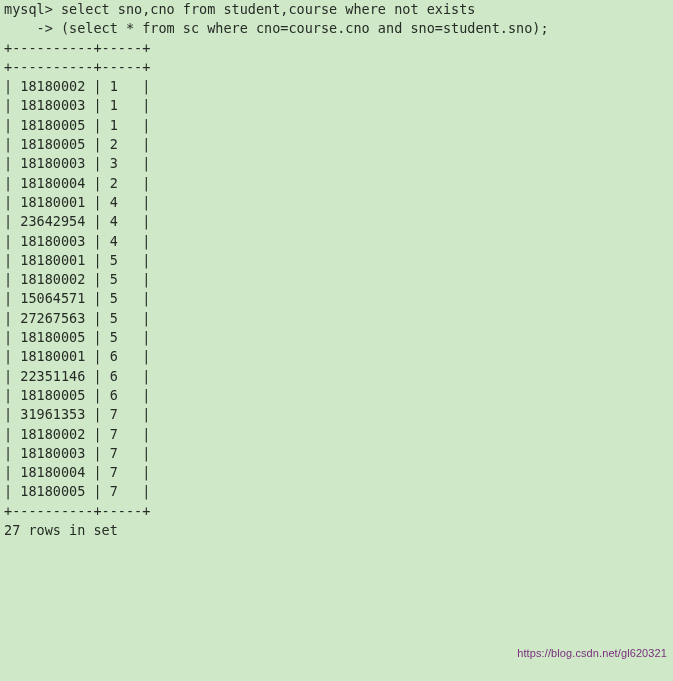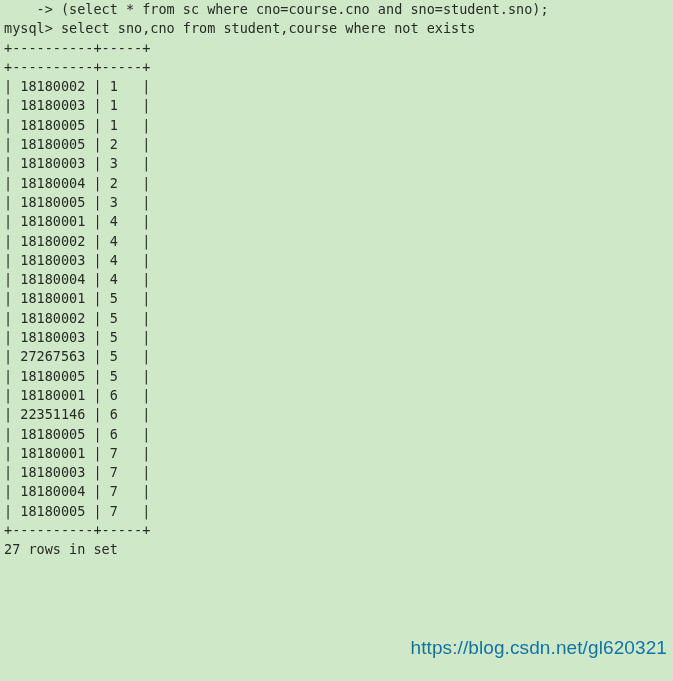--- a/index.html
+++ b/index.html
@@ -36,57 +36,56 @@
     position: absolute;
     top: 0px;
     left: 0px;
     width: 673px;
   }
   #watermark {
     position: absolute;
     right: 6px;
     bottom: 22px;
     font-family: "Liberation Sans", sans-serif;
-    font-size: 19px;
-    color: #0369a1;
+    font-size: 11px;
+    color: #701a75;
     opacity: 0.92;
     white-space: pre;
     pointer-events: none;
     letter-spacing: 0.1px;
   }
 </style>
 </head>
 <body>
 
 <div id="terminal">
   <div id="lines-host">
+      <div class="term-line">mysql&gt; select sno,cno from student,course where not exists</div>
       <div class="term-line">    -&gt; (select * from sc where cno=course.cno and sno=student.sno);</div>
-      <div class="term-line">mysql&gt; select sno,cno from student,course where not exists</div>
       <div class="term-line">+----------+-----+</div>
       <div class="term-line">+----------+-----+</div>
       <div class="term-line">| 18180002 | 1   |</div>
       <div class="term-line">| 18180003 | 1   |</div>
       <div class="term-line">| 18180005 | 1   |</div>
       <div class="term-line">| 18180005 | 2   |</div>
       <div class="term-line">| 18180003 | 3   |</div>
       <div class="term-line">| 18180004 | 2   |</div>
-      <div class="term-line">| 18180005 | 3   |</div>
       <div class="term-line">| 18180001 | 4   |</div>
-      <div class="term-line">| 18180002 | 4   |</div>
+      <div class="term-line">| 23642954 | 4   |</div>
       <div class="term-line">| 18180003 | 4   |</div>
-      <div class="term-line">| 18180004 | 4   |</div>
       <div class="term-line">| 18180001 | 5   |</div>
       <div class="term-line">| 18180002 | 5   |</div>
-      <div class="term-line">| 18180003 | 5   |</div>
+      <div class="term-line">| 15064571 | 5   |</div>
       <div class="term-line">| 27267563 | 5   |</div>
       <div class="term-line">| 18180005 | 5   |</div>
       <div class="term-line">| 18180001 | 6   |</div>
       <div class="term-line">| 22351146 | 6   |</div>
       <div class="term-line">| 18180005 | 6   |</div>
-      <div class="term-line">| 18180001 | 7   |</div>
+      <div class="term-line">| 31961353 | 7   |</div>
+      <div class="term-line">| 18180002 | 7   |</div>
       <div class="term-line">| 18180003 | 7   |</div>
       <div class="term-line">| 18180004 | 7   |</div>
       <div class="term-line">| 18180005 | 7   |</div>
       <div class="term-line">+----------+-----+</div>
       <div class="term-line">27 rows in set</div>
     </div>
   <div id="watermark">https://blog.csdn.net/gl620321</div>
 </div>
 
 </body></html>

